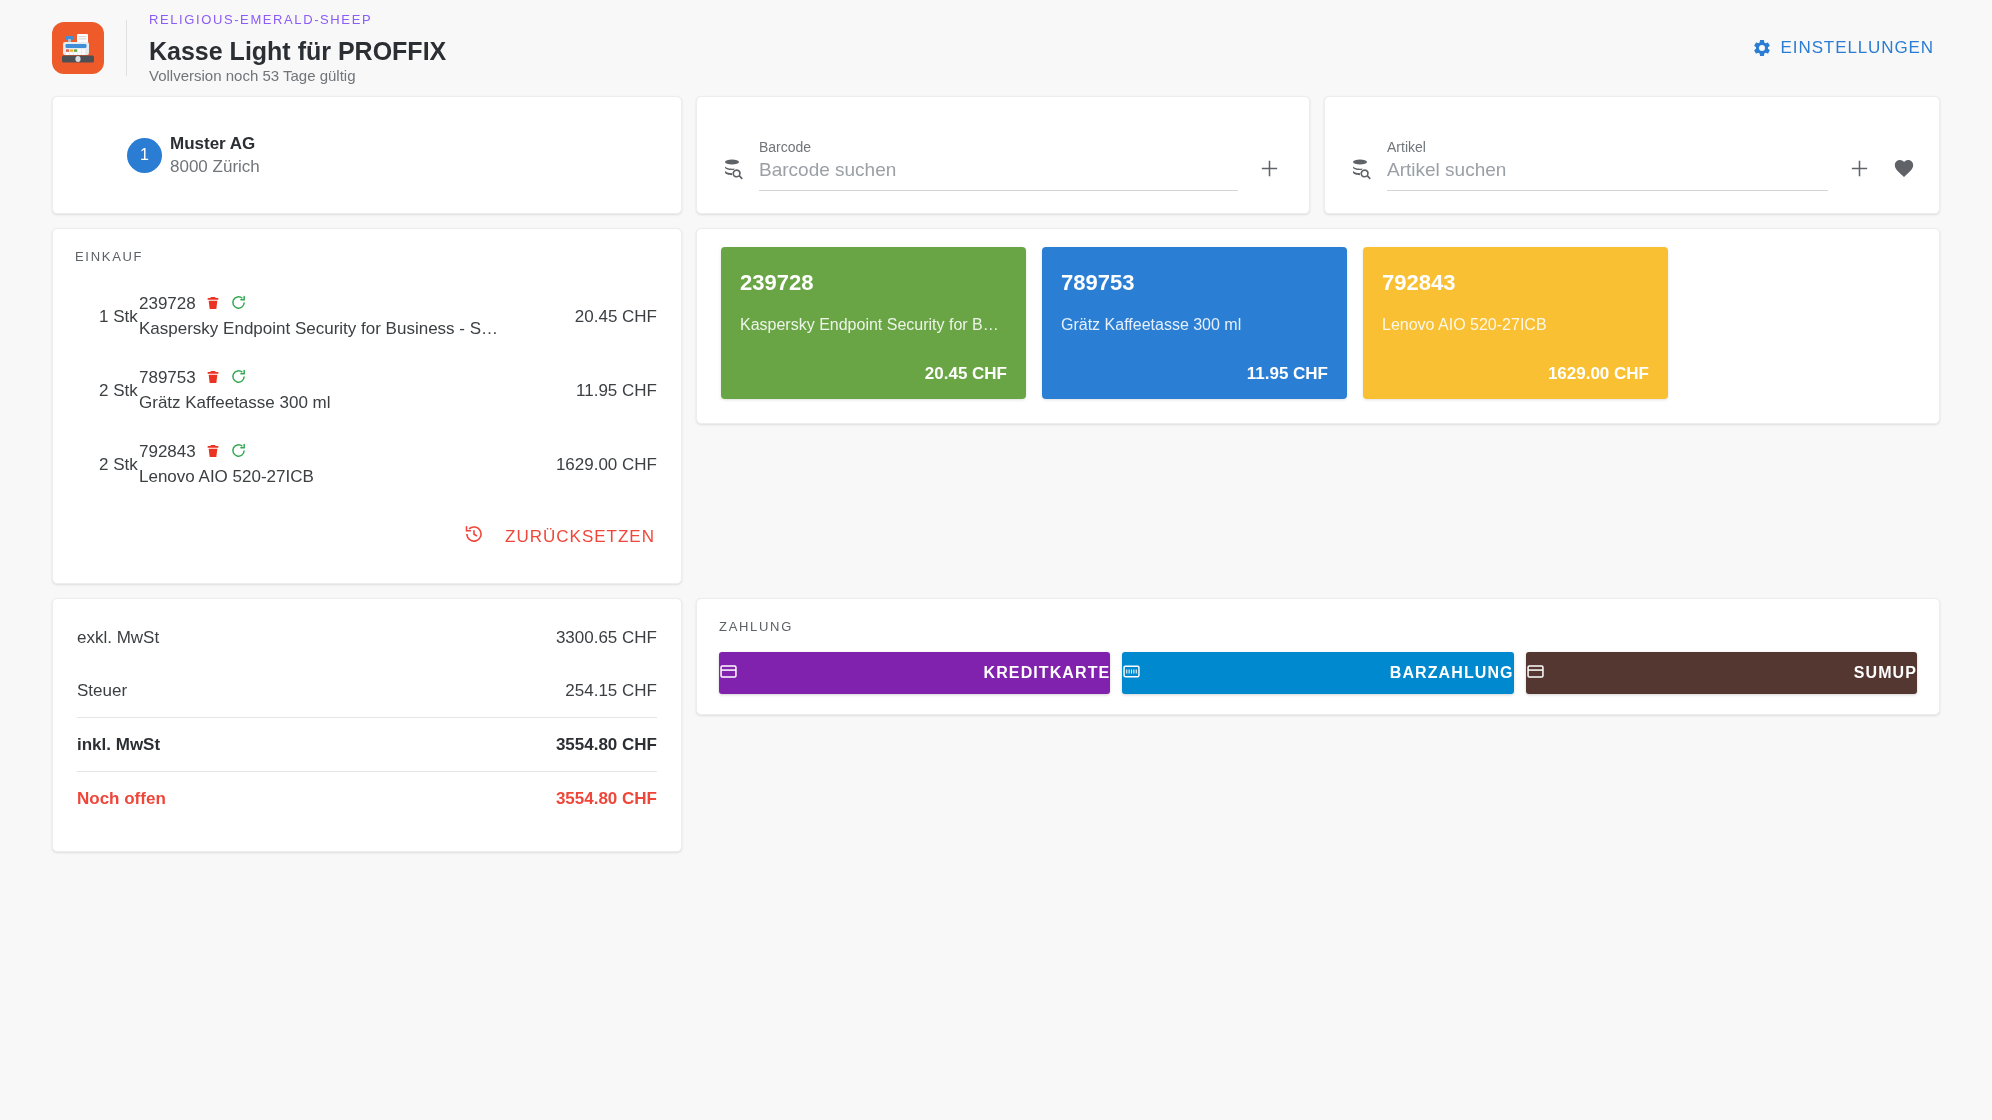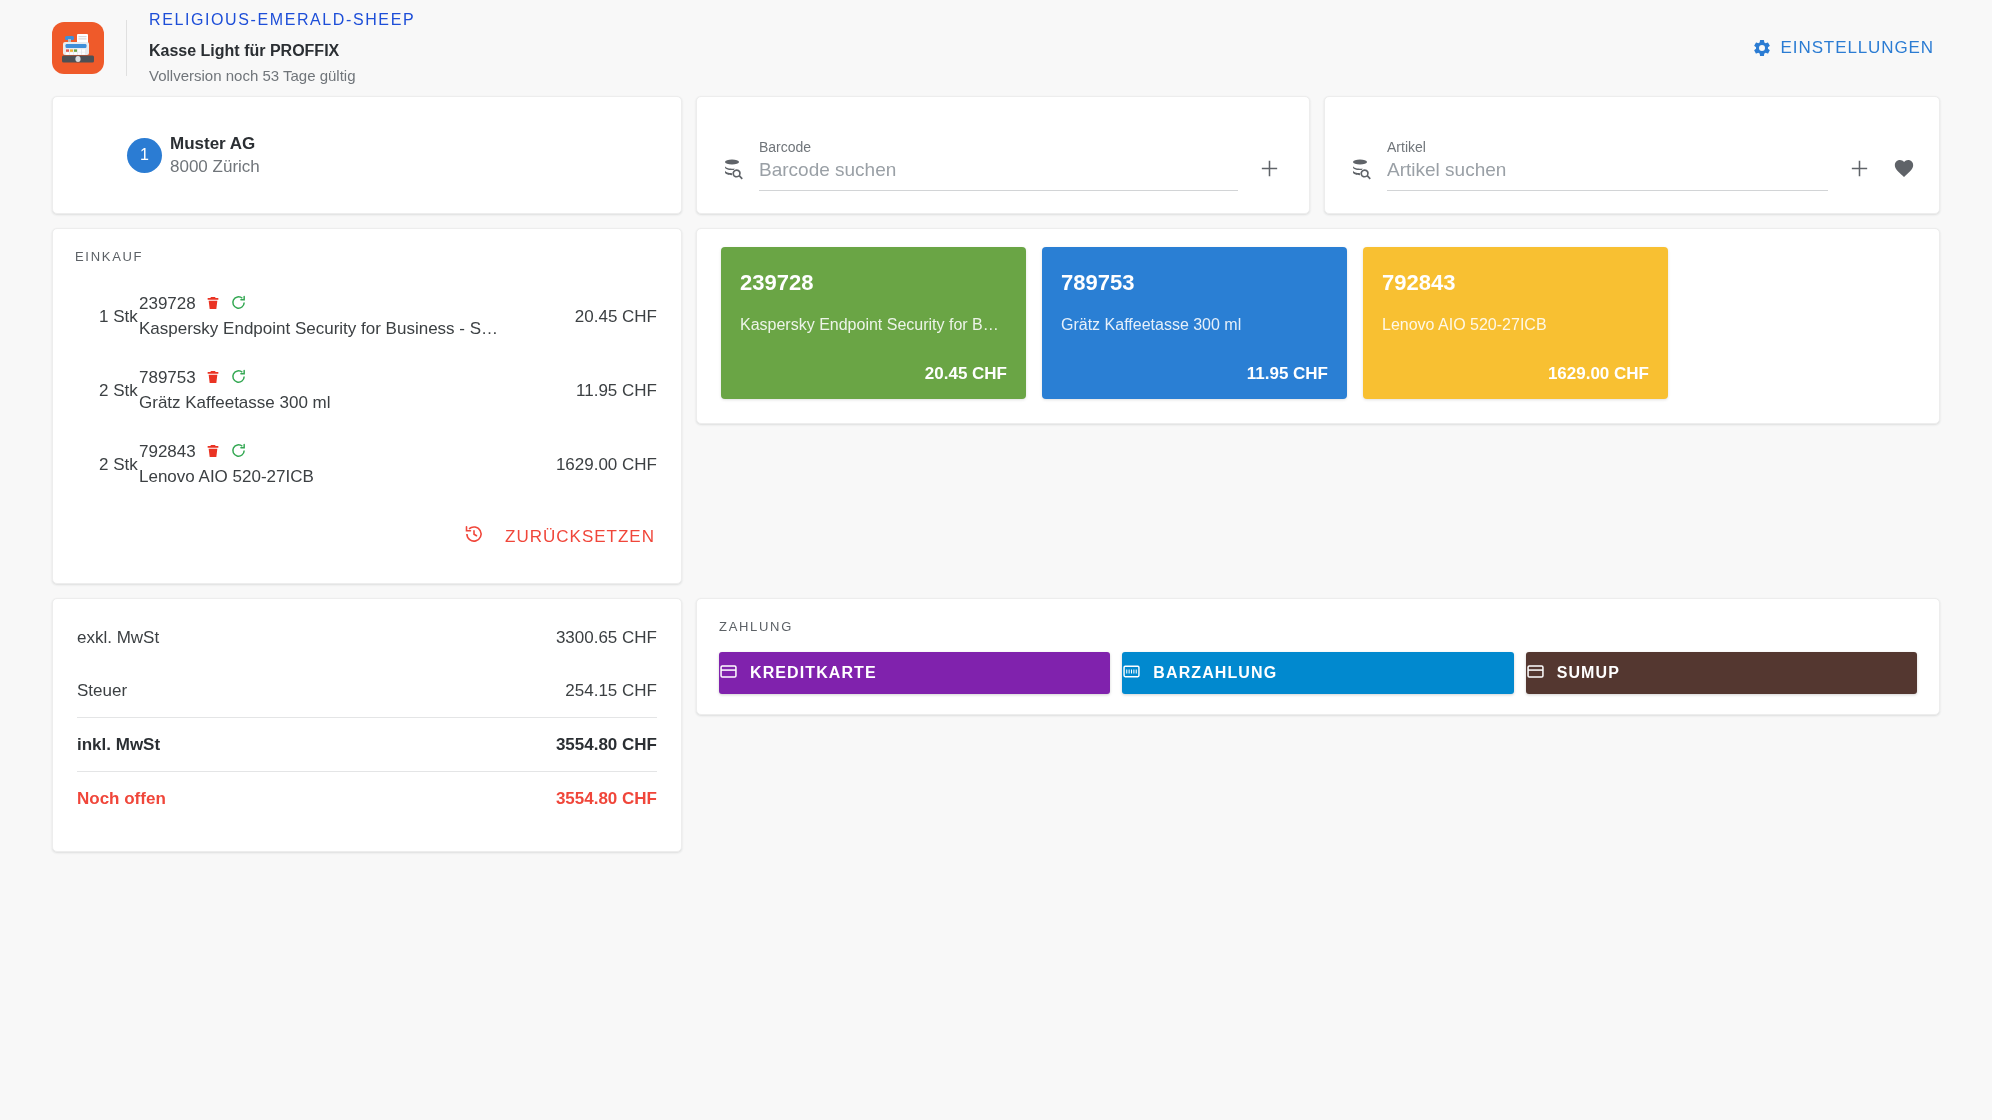--- a/index.html
+++ b/index.html
@@ -32,28 +32,28 @@
   .logo-box svg { display:block; }
   .header-divider {
     width: 1px;
     height: 56px;
     background: #e0e0e0;
     margin: 0 22px 0 22px;
     flex: none;
   }
   .header-text { display: flex; flex-direction: column; justify-content: center; }
   .app-slug {
-    font-size: 16px;
+    font-size: 13px;
     letter-spacing: 1.6px;
-    color: #1d4ed8;
+    color: #8b5cf6;
     text-transform: uppercase;
     line-height: 20px;
   }
   .app-title {
-    font-size: 16px;
+    font-size: 25px;
     font-weight: bold;
     color: #2b2f33;
     line-height: 26px;
     margin-top: 8px;
   }
   .app-sub {
     font-size: 15px;
     color: #70757a;
     line-height: 22px;
     margin-top: 1px;
@@ -258,21 +258,21 @@
 
   
   .pay-card { padding-bottom: 20px; }
   .pay-buttons { display: flex; gap: 12px; padding: 18px 22px 0 22px; }
   .pay-btn {
     flex: 1 1 0;
     height: 42px;
     border: none;
     border-radius: 3px;
     color: #fff;
-    display: flex; align-items: center; justify-content: flex-start; gap: 12px;
+    display: flex; align-items: center; justify-content: space-between; gap: 12px;
     font-size: 16px;
     font-weight: bold;
     letter-spacing: 1.1px;
     cursor: pointer;
     font-family: "Liberation Sans", sans-serif;
     box-shadow: 0 1px 3px rgba(0,0,0,0.18);
   }
   .doc-row { display: flex; justify-content: flex-end; padding: 14px 18px 2px 0; }
   .doc-btn {
     display: flex; align-items: center; gap: 13px;

